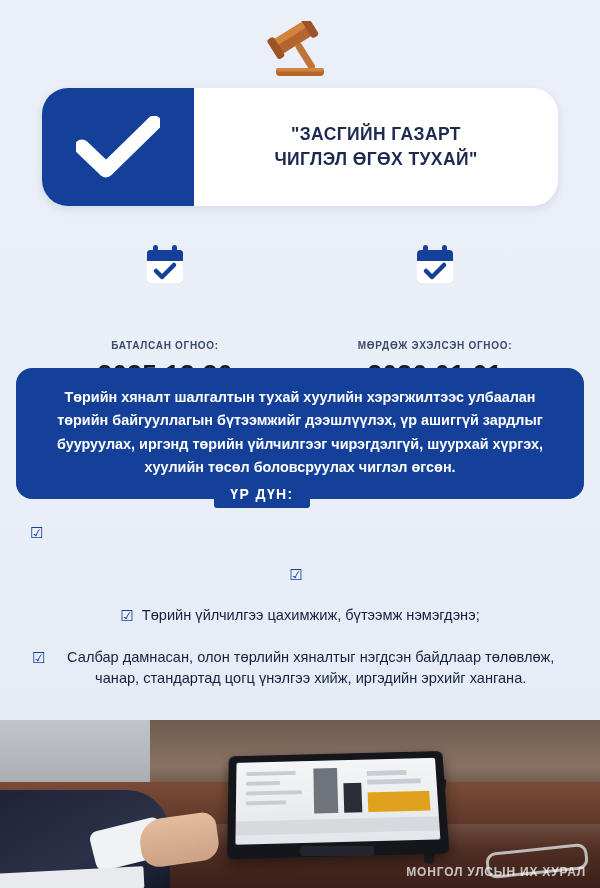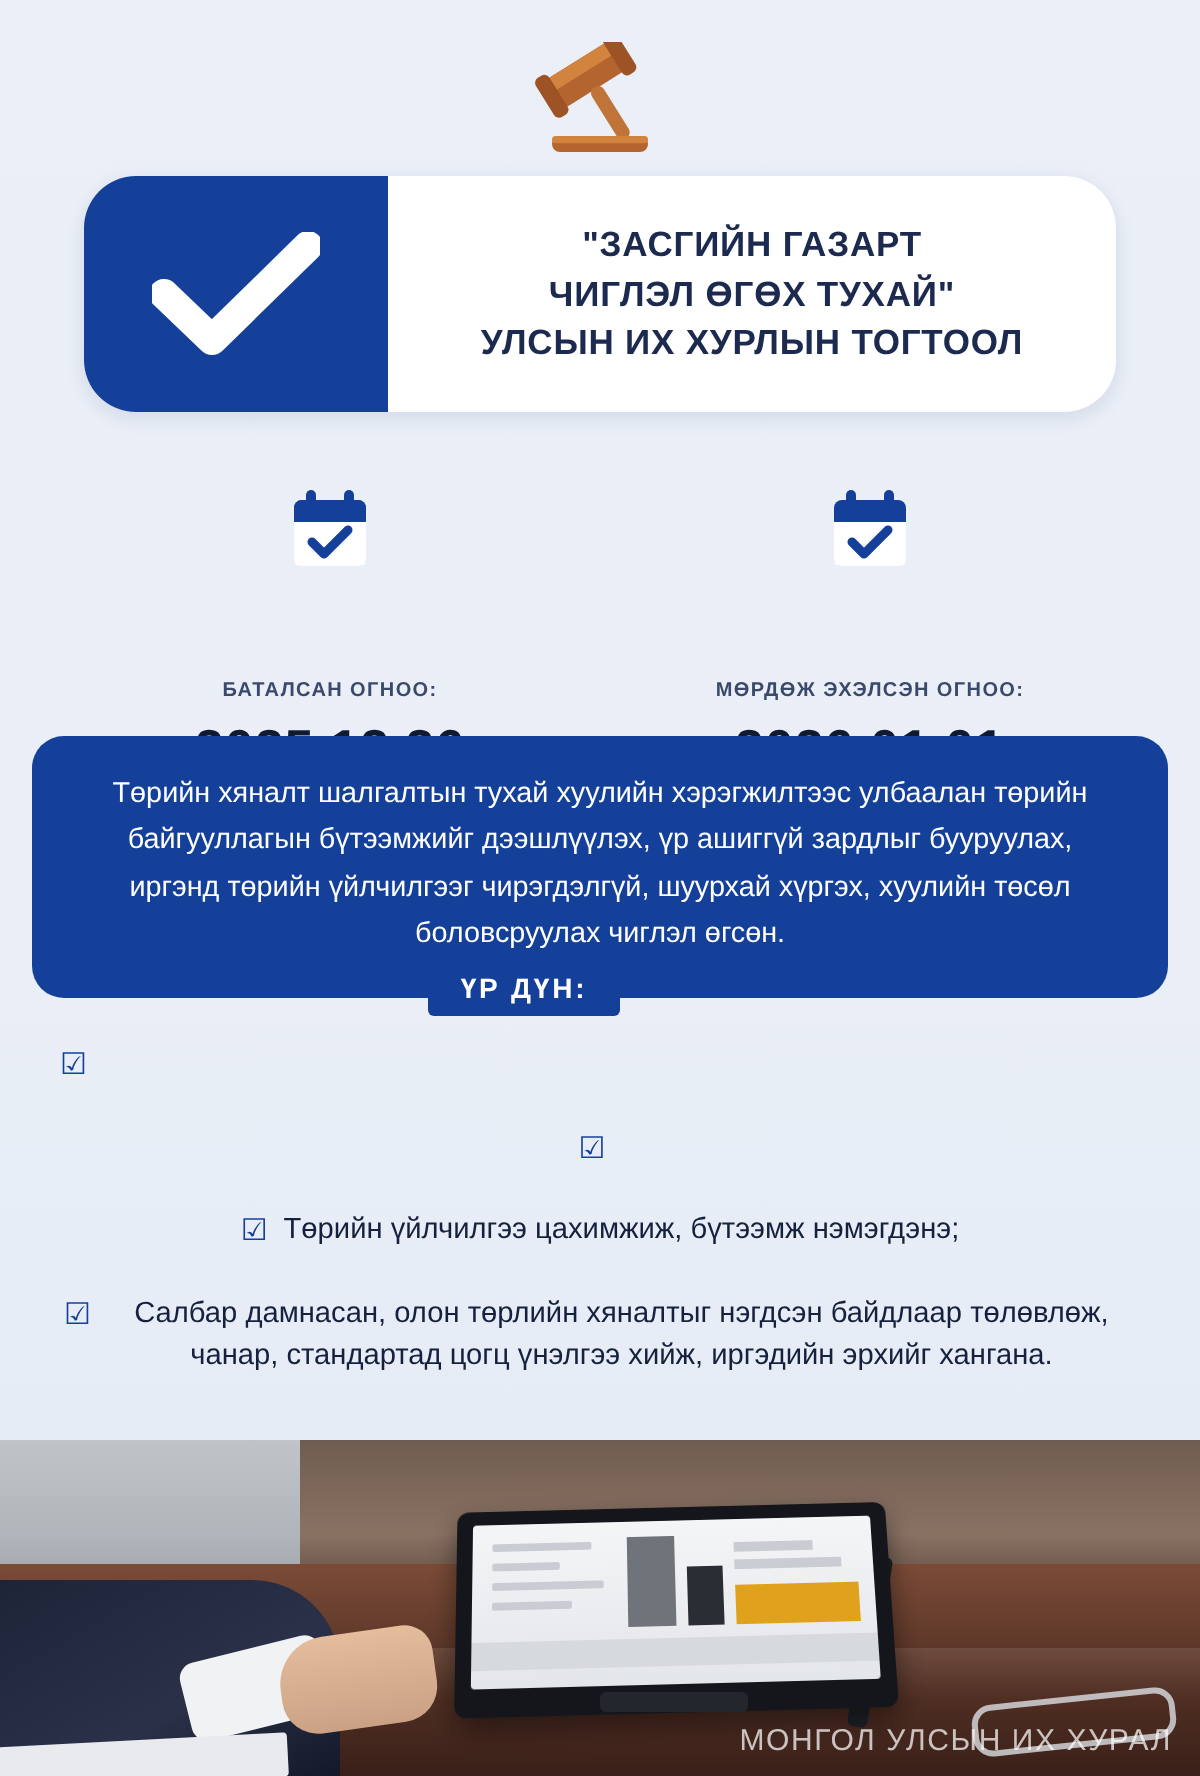--- a/index.html
+++ b/index.html
@@ -112,20 +112,21 @@
   
   .summary {
     position: absolute;
     top: 368px;
     left: 16px;
     width: 568px;
     background: #14409a;
     border-radius: 16px;
     padding: 18px 24px 20px 24px;
     box-sizing: border-box;
+    font-weight: bold;
   }
   .summary p {
     margin: 0;
     color: #ffffff;
     font-size: 14.4px;
     line-height: 1.62;
     text-align: center;
   }
 
   
@@ -247,24 +248,24 @@
     transform: rotate(-6deg);
   }
   .ph-papers {
     position:absolute; left:-6px; top:150px; width:150px; height:22px;
     background:#e8eaee; transform: rotate(-3deg); border-radius:2px;
   }
   .watermark {
     position: absolute;
     right: 14px;
     bottom: 9px;
-    font-size: 15px;
+    font-size: 12px;
     letter-spacing: 0.8px;
     color: rgba(255,255,255,0.72);
-    font-weight: normal;
+    font-weight: bold;
   }
 </style>
 </head>
 <body>
 
 <div class="poster">
 
   <div class="gavel-wrap">
     <svg width="74" height="56" viewBox="0 0 74 56">
       <g transform="rotate(-32 37 28)">
@@ -281,21 +282,20 @@
 
   <div class="title-card">
     <div class="check-block">
       <svg class="check-mark" width="84" height="62" viewBox="0 0 84 62">
         <path d="M6 31 L30 54 L78 7" fill="none" stroke="#ffffff" stroke-width="15" stroke-linecap="round" stroke-linejoin="round"></path>
       </svg>
     </div>
     <div class="title-text">
       <div>"ЗАСГИЙН ГАЗАРТ</div>
       <div>ЧИГЛЭЛ ӨГӨХ ТУХАЙ"</div>
-      <div>УЛСЫН ИХ ХУРЛЫН ТОГТООЛ</div>
     </div>
   </div>
 
   <div class="dates">
 
     <div class="date-col">
       <svg class="cal-icon" width="42" height="42" viewBox="0 0 42 42">
         <rect x="3" y="6" width="36" height="33" rx="4" fill="#14409a"></rect>
         <rect x="3" y="6" width="36" height="9" rx="4" fill="#14409a"></rect>
         <rect x="3" y="14" width="36" height="25" rx="3" fill="#ffffff"></rect>

